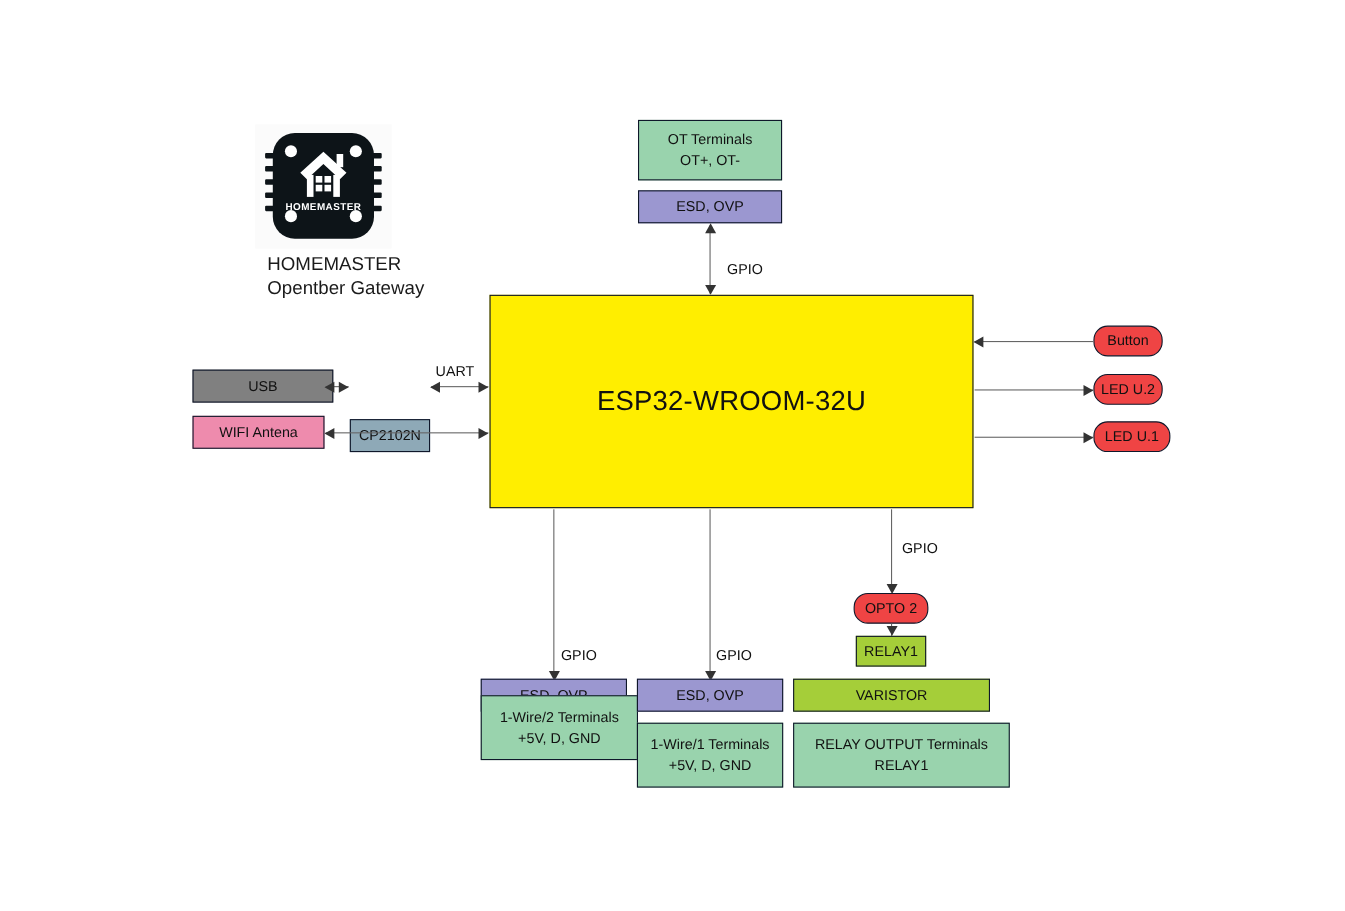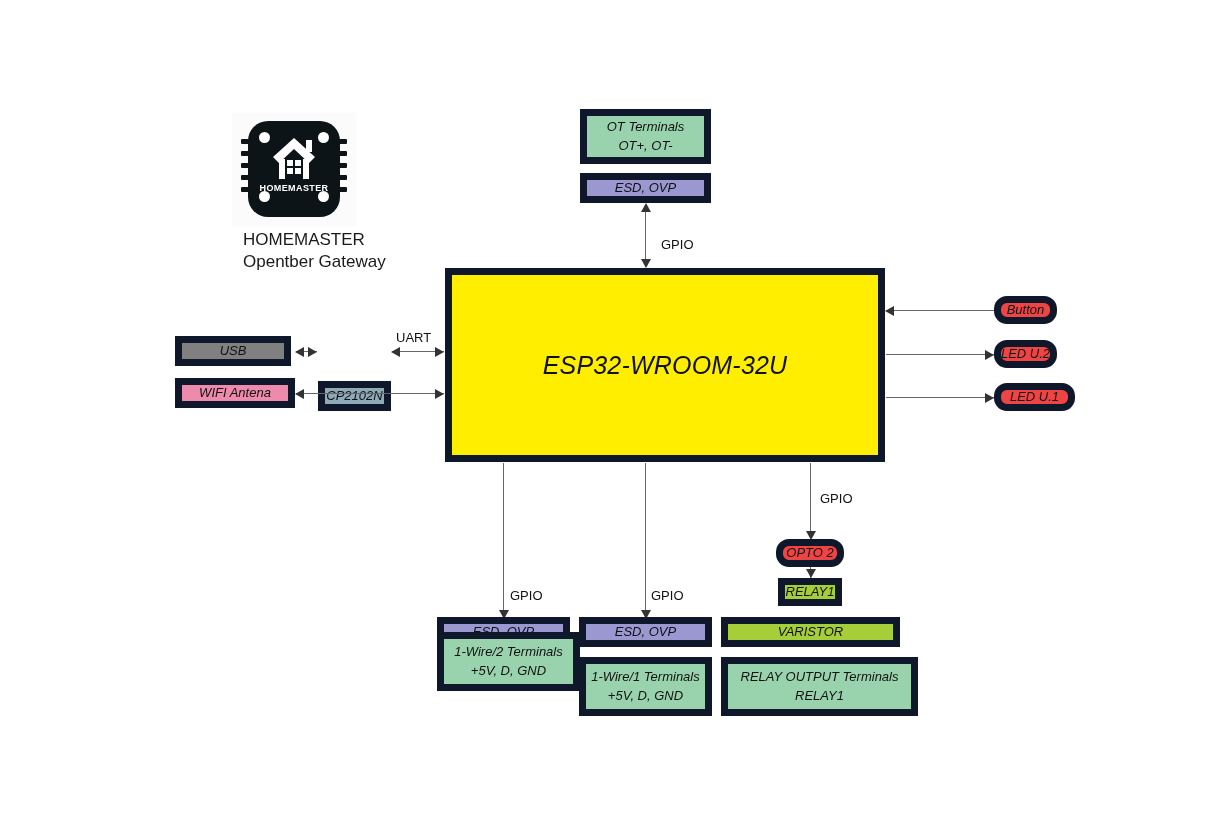--- a/index.html
+++ b/index.html
@@ -13,31 +13,30 @@
   #canvas {
     position: relative;
     width: 1223px;
     height: 828px;
     background: #ffffff;
     overflow: hidden;
   }
   .blk {
     position: absolute;
     box-sizing: border-box;
-    border: 7px solid #0f172a;
+    border: 1px solid #0f172a;
     display: flex;
     flex-direction: column;
     align-items: center;
     justify-content: center;
     color: #111111;
     font-size: 13px;
     line-height: 1.45;
     text-align: center;
     white-space: nowrap;
-    font-style: italic;
   }
   .blk .l2 { display: block; }
   .green    { background: #99D3AD; }
   .purple   { background: #9B97D0; }
   .yellow   { background: #FFEE00; }
   .gray     { background: #808080; }
   .steel    { background: #8EA9B7; margin-top: 45px; }
   .pink     { background: #EE8BAD; }
   .magenta  { background: #ef4444; border-radius: 13px; }
   .lime     { background: #A5CE39; }
@@ -205,21 +204,21 @@
 
   <div class="line-v" style="left:645px; top:205px; height:62px;"></div>
   <div class="arrow arr-up" style="left:641px; top:203px;"></div>
   <div class="arrow arr-down" style="left:641px; top:259px;"></div>
   <div class="edge-label" style="left:661px; top:237px;">GPIO</div>
 
   <div class="blk yellow" id="esp32" style="left:445px; top:268px; width:440px; height:194px;">
     <span>ESP32-WROOM-32U</span>
   </div>
 
-  <div class="blk gray" id="usb" style="left:175px; top:336px; width:116px; height:30px;">
+  <div class="blk gray" id="usb" style="left:175px; top:336px; width:128px; height:30px;">
     <span>USB</span>
   </div>
 
   <div class="blk steel" id="cp2102n" style="left:318px; top:336px; width:73px; height:30px;">
     <span>CP2102N</span>
   </div>
 
   <div class="blk pink" id="wifi-antenna" style="left:175px; top:378px; width:120px; height:30px;">
     <span>WIFI Antena</span>
   </div>
@@ -238,21 +237,21 @@
   <div class="arrow arr-right" style="left:435px; top:389px;"></div>
 
   <div class="blk magenta" id="button" style="left:994px; top:296px; width:63px; height:28px;">
     <span>Button</span>
   </div>
 
   <div class="blk magenta" id="led-u2" style="left:994px; top:340px; width:63px; height:28px;">
     <span>LED U.2</span>
   </div>
 
-  <div class="blk magenta" id="led-u1" style="left:994px; top:383px; width:81px; height:28px;">
+  <div class="blk magenta" id="led-u1" style="left:994px; top:383px; width:70px; height:28px;">
     <span>LED U.1</span>
   </div>
 
   <div class="line-h" style="left:886px; top:310px; width:108px;"></div>
   <div class="arrow arr-left" style="left:885px; top:306px;"></div>
 
   <div class="line-h" style="left:886px; top:354px; width:108px;"></div>
   <div class="arrow arr-right" style="left:985px; top:350px;"></div>
 
   <div class="line-h" style="left:886px; top:397px; width:108px;"></div>

